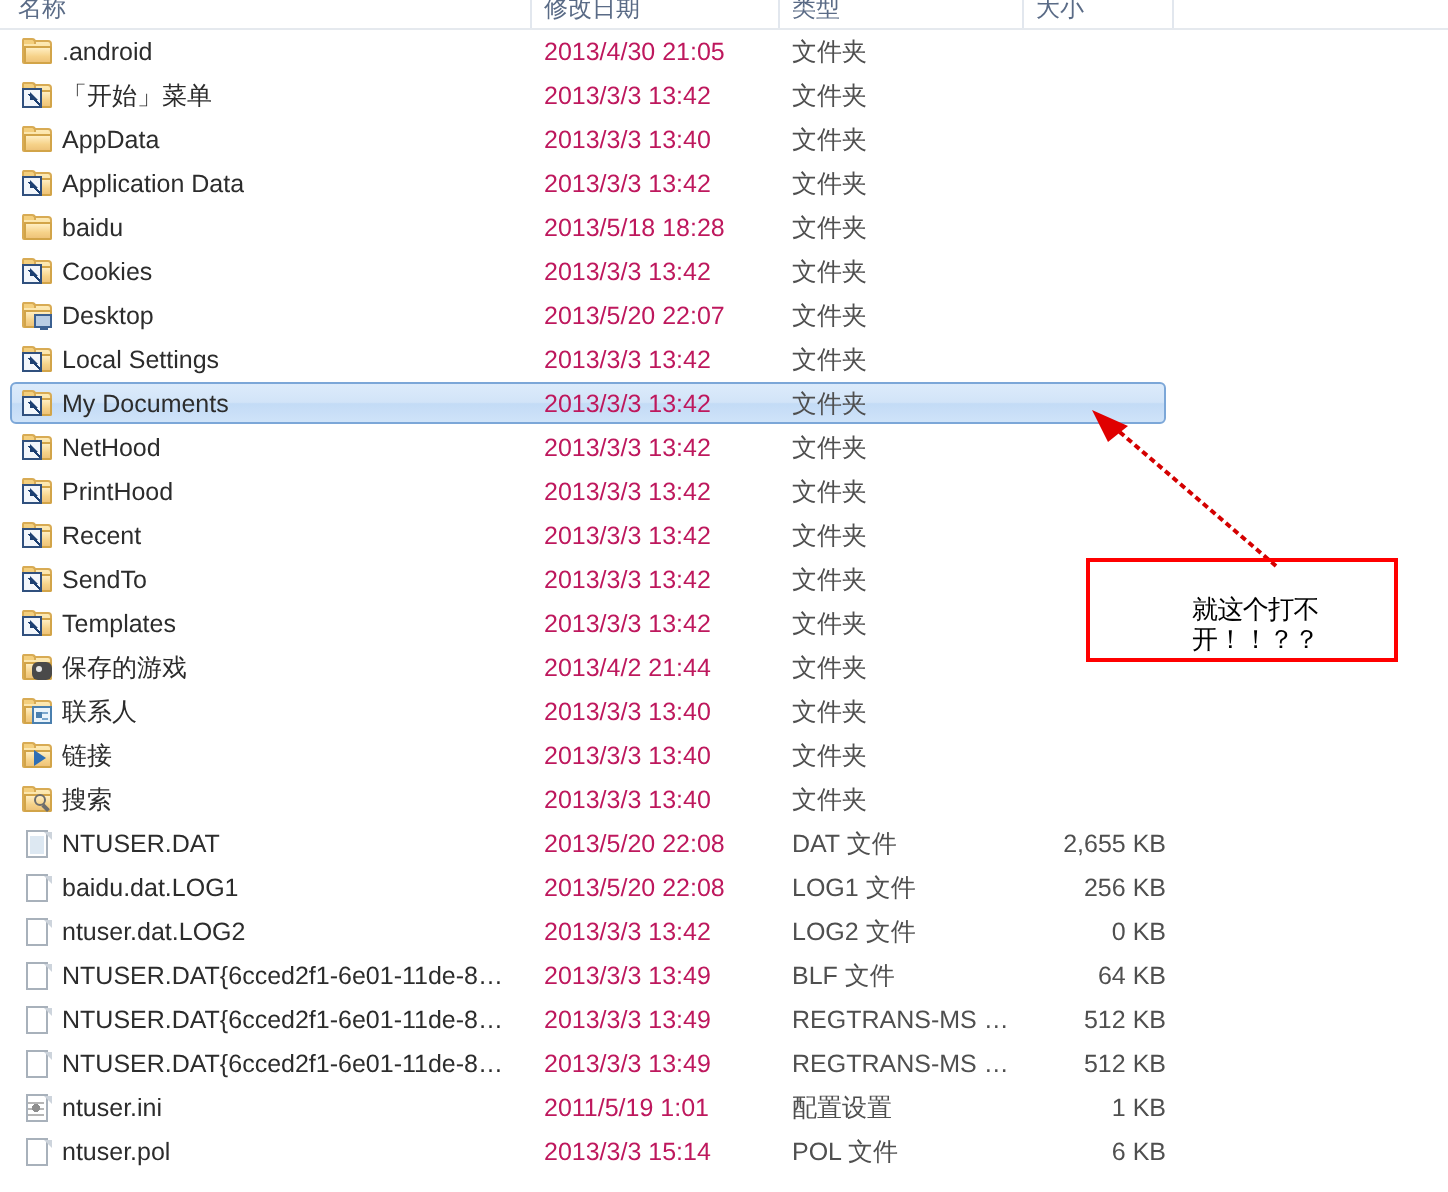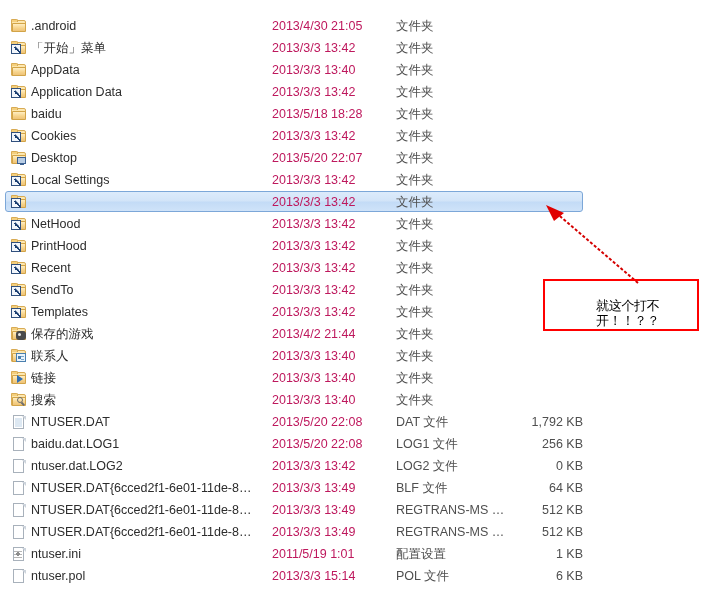--- a/index.html
+++ b/index.html
@@ -329,20 +329,30 @@
     top: 195px;
     width: 120px;
     height: 95px;
   }
 </style>
 </head>
 <body>
 
 <div id="explorer">
 
+  <div id="col-header">
+    <span class="hcell h-name">名称</span>
+    <span class="hsep" style="left:265px;"></span>
+    <span class="hcell h-date">修改日期</span>
+    <span class="hsep" style="left:389px;"></span>
+    <span class="hcell h-type">类型</span>
+    <span class="hsep" style="left:511px;"></span>
+    <span class="hcell h-size">大小</span>
+    <span class="hsep" style="left:586px;"></span>
+  </div>
 
   <div id="rows">
       <div class="row">
         <span class="icon ic-folder">
           <span class="f-back"></span>
           <span class="f-tab"></span>
           <span class="f-front"></span>
         </span>
         <span class="cell c-name">.android</span>
         <span class="cell c-date">2013/4/30 21:05</span>
@@ -432,20 +442,21 @@
         <span class="cell c-size"></span>
       </div>
       <div class="row selected">
         <div class="sel-band"></div>
         <span class="icon ic-folder">
           <span class="f-back"></span>
           <span class="f-tab"></span>
           <span class="f-front"></span>
           <span class="shortcut-badge"></span>
         </span>
+        <span class="cell c-name">My Documents</span>
         <span class="cell c-date">2013/3/3 13:42</span>
         <span class="cell c-type">文件夹</span>
         <span class="cell c-size"></span>
       </div>
       <div class="row">
         <span class="icon ic-folder">
           <span class="f-back"></span>
           <span class="f-tab"></span>
           <span class="f-front"></span>
           <span class="shortcut-badge"></span>
@@ -553,21 +564,21 @@
       </div>
       <div class="row">
         <span class="icon ic-file ic-dat">
           <span class="p-body"></span>
           <span class="p-fill"></span>
           <span class="p-ear"></span>
         </span>
         <span class="cell c-name">NTUSER.DAT</span>
         <span class="cell c-date">2013/5/20 22:08</span>
         <span class="cell c-type">DAT 文件</span>
-        <span class="cell c-size">1,792 KB</span>
+        <span class="cell c-size">2,655 KB</span>
       </div>
       <div class="row">
         <span class="icon ic-file">
           <span class="p-body"></span>
           <span class="p-ear"></span>
         </span>
         <span class="cell c-name">baidu.dat.LOG1</span>
         <span class="cell c-date">2013/5/20 22:08</span>
         <span class="cell c-type">LOG1 文件</span>
         <span class="cell c-size">256 KB</span>

